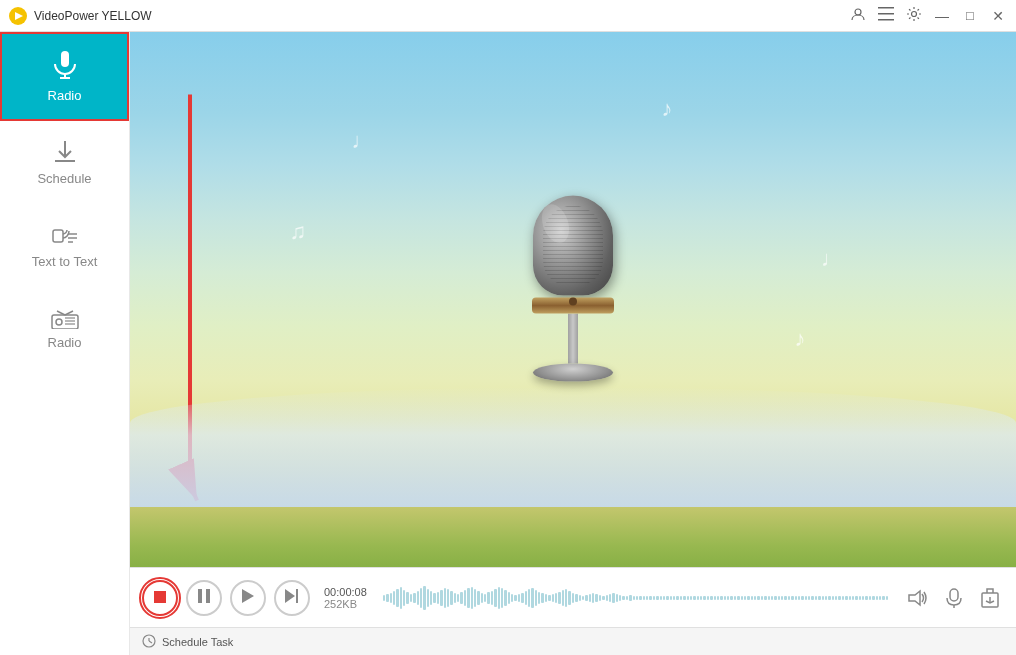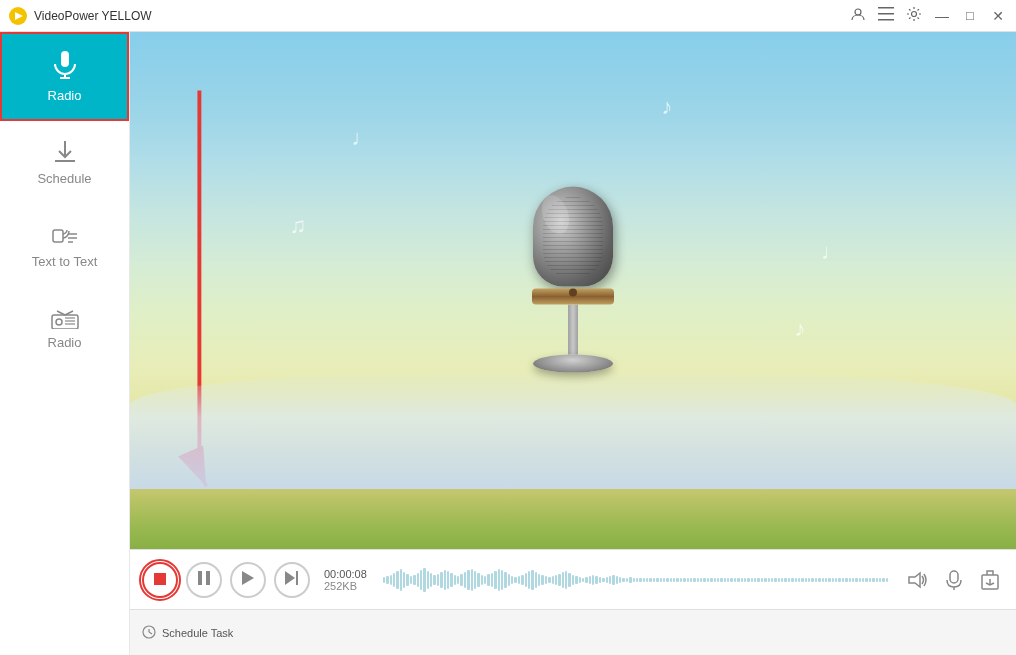--- a/index.html
+++ b/index.html
@@ -335,21 +335,21 @@
       display: flex;
       align-items: center;
       justify-content: center;
       cursor: pointer;
       color: #888;
       font-size: 16px;
     }
 
     
     .status-bar {
-      height: 46px;
+      height: 28px;
       background: #f5f5f5;
       border-top: 1px solid #e0e0e0;
       display: flex;
       align-items: center;
       padding: 0 12px;
       font-size: 11px;
       color: #666;
       gap: 6px;
     }
 

